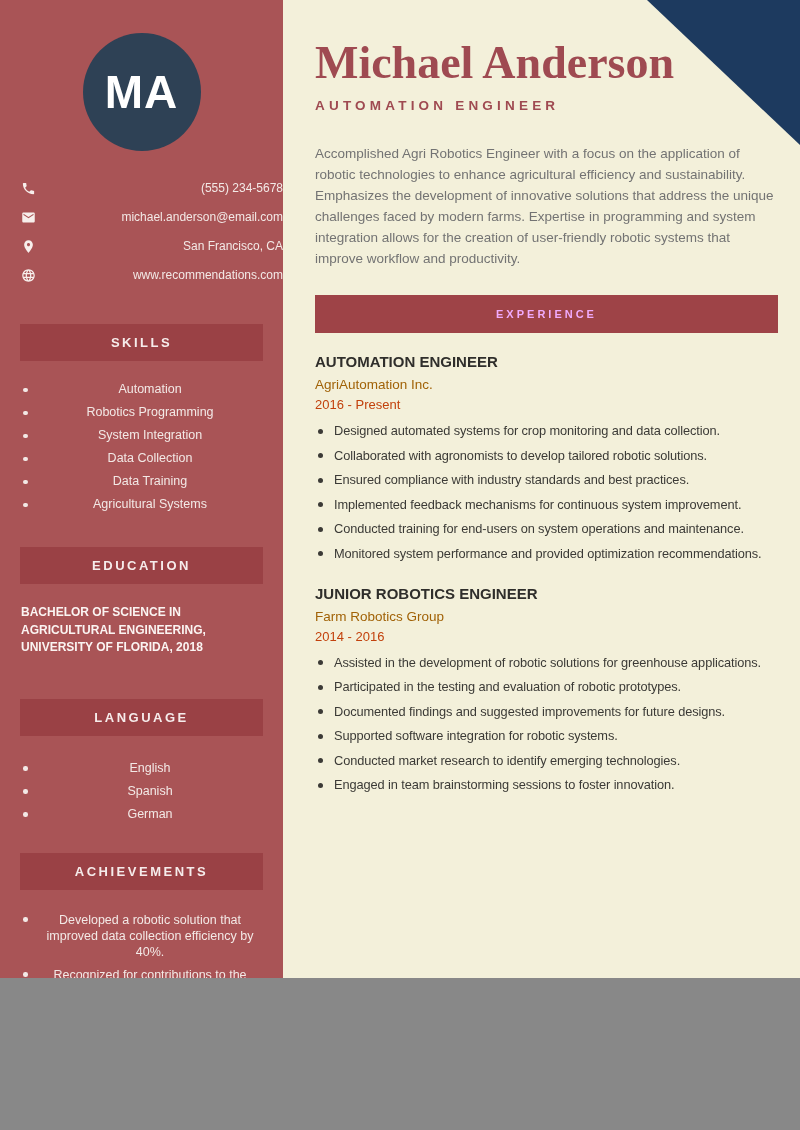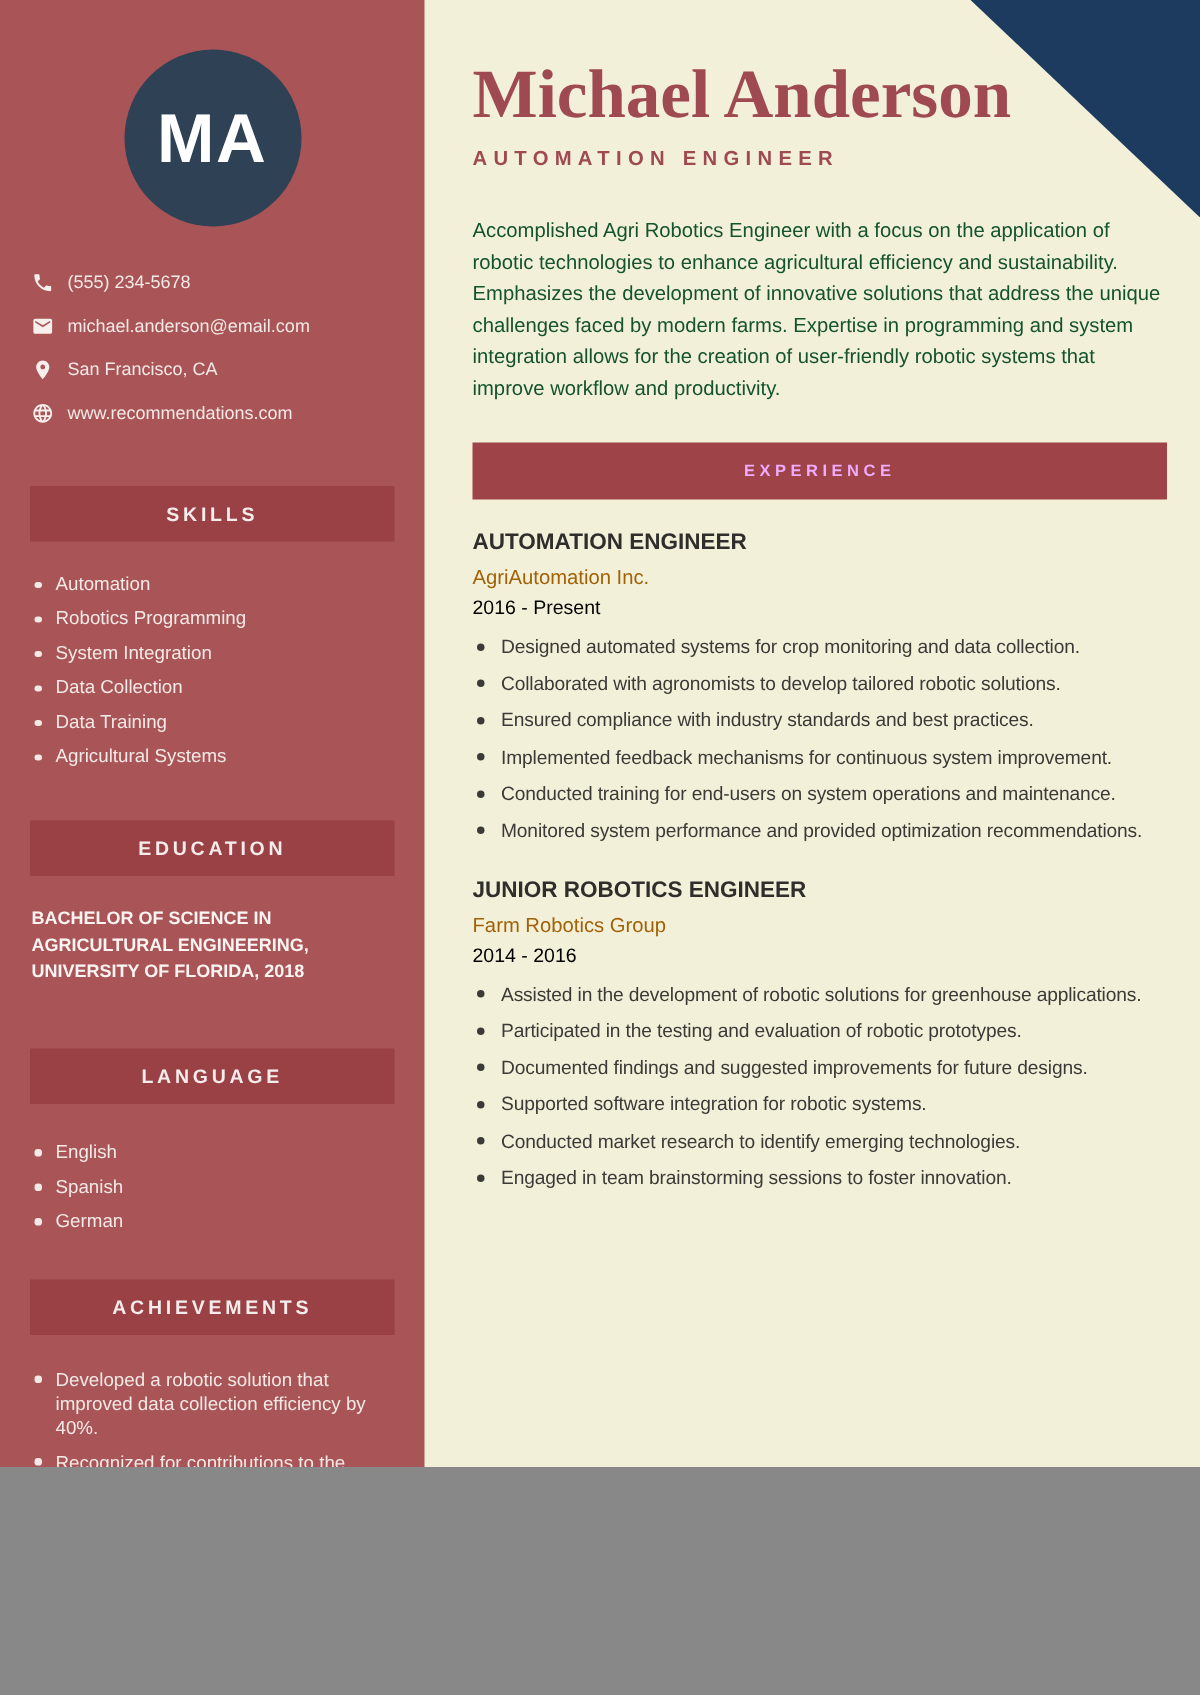--- a/index.html
+++ b/index.html
@@ -21,39 +21,39 @@
     background:#a95456; color:#f2e8e5;
   }
   .avatar {
     width:118px; height:118px; border-radius:50%;
     background:#2e4155; color:#ffffff;
     margin:33px auto 0 auto;
     display:flex; align-items:center; justify-content:center;
     font-size:46px; font-weight:bold; letter-spacing:1px;
   }
   .contact { margin:29px 0 0 21px; }
-  .contact-row { display:flex; align-items:center; margin-bottom:12px; }
+  .contact-row { display:flex; align-items:center; margin-bottom:12px;justify-content:space-between; }
   .contact-row .cicon { width:15px; height:15px; flex:0 0 15px; margin-right:9px; }
   .contact-row .cicon svg { width:15px; height:15px; display:block; fill:#f7efec; }
   .contact-row .ctext { font-size:12px; line-height:17px; color:#f3e9e6; }
 
   .side-header {
     margin:0 20px; height:37px; background:#9a4145;
     display:flex; align-items:center; justify-content:center;
     font-size:13px; font-weight:bold; letter-spacing:2.5px; color:#f6eceb;text-align:right;
   }
   .hdr-skills { margin-top:40px; }
   .hdr-education { margin-top:35px; }
   .hdr-language { margin-top:42px; }
   .hdr-achievements { margin-top:31px; }
 
   ul.side-list { list-style:none; margin:21px 0 0 21px; width:242px; }
   ul.side-list li {
     position:relative; padding-left:16px;
-    font-size:12.5px; line-height:15px; margin-bottom:8px; color:#f3e9e6;
+    font-size:12.5px; line-height:15px; margin-bottom:8px; color:#f3e9e6;text-align:center;
   }
   ul.side-list.wrap li { line-height:16px; margin-bottom:7px; }
   ul.side-list li::before {
     content:""; position:absolute; left:2px; top:5.5px;
     width:4.5px; height:4.5px; border-radius:50%; background:#f3e9e6;
   }
   .degree {
     margin:20px 20px 0 21px; width:242px;
     font-size:12px; font-weight:bold; line-height:17.5px; color:#fbf4f2;
   }
@@ -62,33 +62,33 @@
   .name {
     font-family:"Liberation Serif", "DejaVu Serif", serif;
     font-size:46px; line-height:46px; font-weight:bold; color:#9f4a51;
     margin-bottom:12px;
   }
   .job-title {
     font-size:13.5px; font-weight:bold; letter-spacing:4.2px;
     color:#9f4a51; margin-bottom:30px;
   }
   .summary {
-    font-size:13.5px; line-height:21px; color:#14532d;
+    font-size:13.5px; line-height:21px; color:#737373;
     margin-bottom:26px;
   }
   .exp-header {
     height:38px; background:#9e4347;
     display:flex; align-items:center; justify-content:center;
     font-size:11px; font-weight:bold; letter-spacing:3px; color:#f0abfc;
     margin-bottom:20px;
   }
   .job { margin-bottom:2px; }
   .role { font-size:15px; font-weight:bold; color:#2f2e2b; margin-bottom:7px; }
   .company { font-size:13.5px; color:#a16207; margin-bottom:5px; }
-  .dates { font-size:13px; color:#000000; margin-bottom:11px; }
+  .dates { font-size:13px; color:#c2410c; margin-bottom:11px; }
   ul.job-bullets { list-style:none; margin:0 0 23px 0; }
   ul.job-bullets li {
     position:relative; padding-left:19px;
     font-size:12.8px; line-height:16px; margin-bottom:8.5px;
     letter-spacing:-0.1px; color:#3b3a36;
   }
   ul.job-bullets li::before {
     content:""; position:absolute; left:3px; top:5.5px;
     width:5px; height:5px; border-radius:50%; background:#3b3a36;
   }

